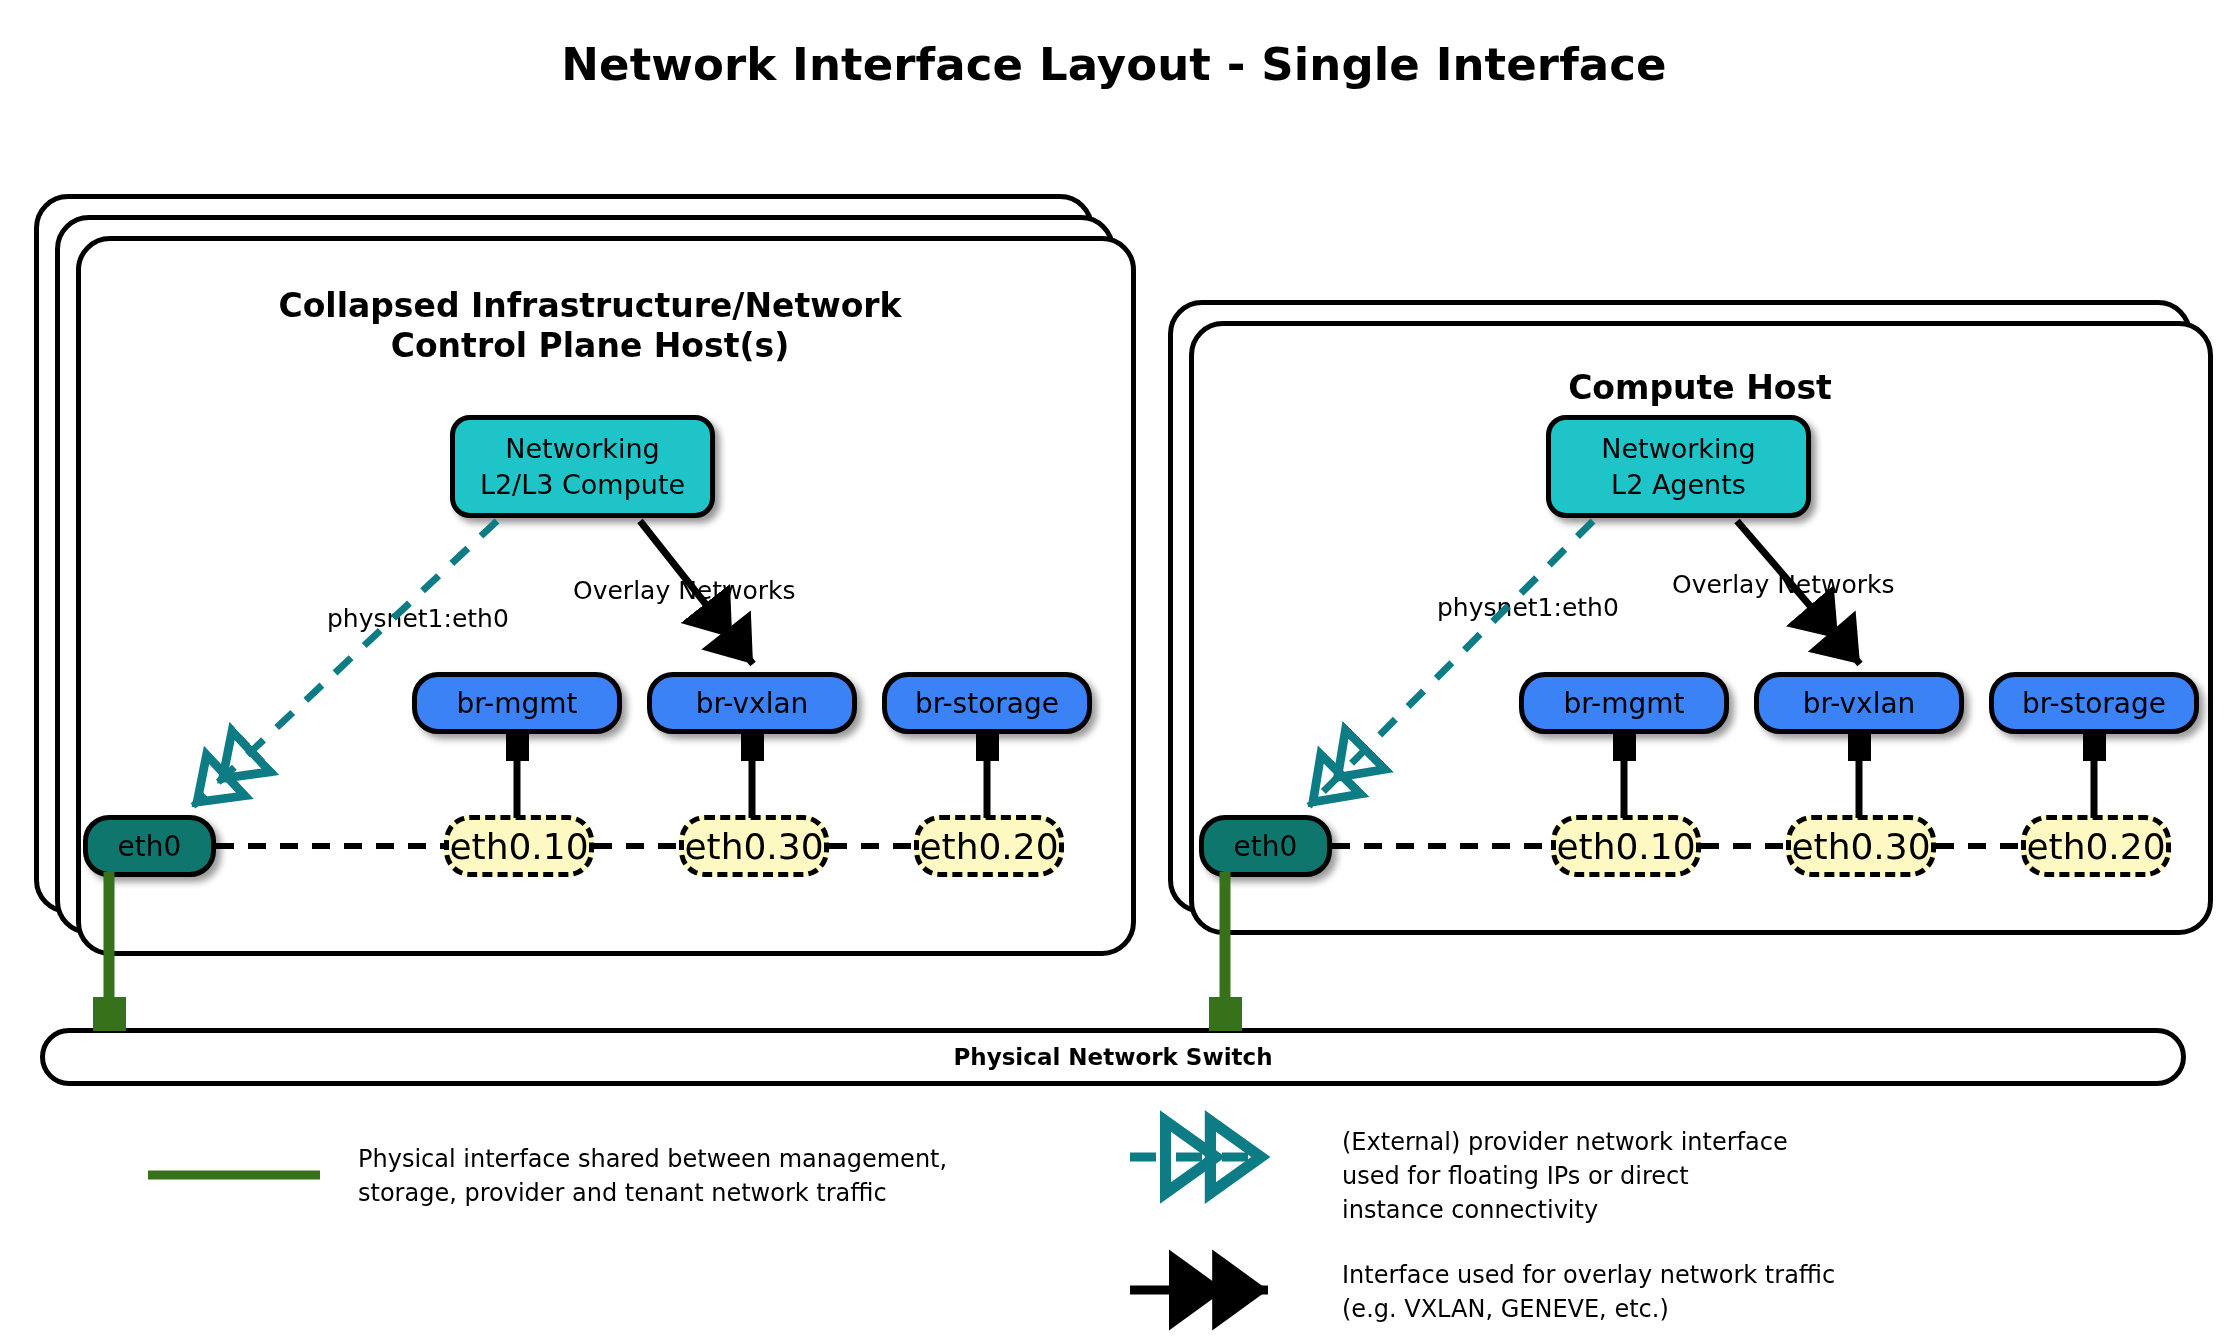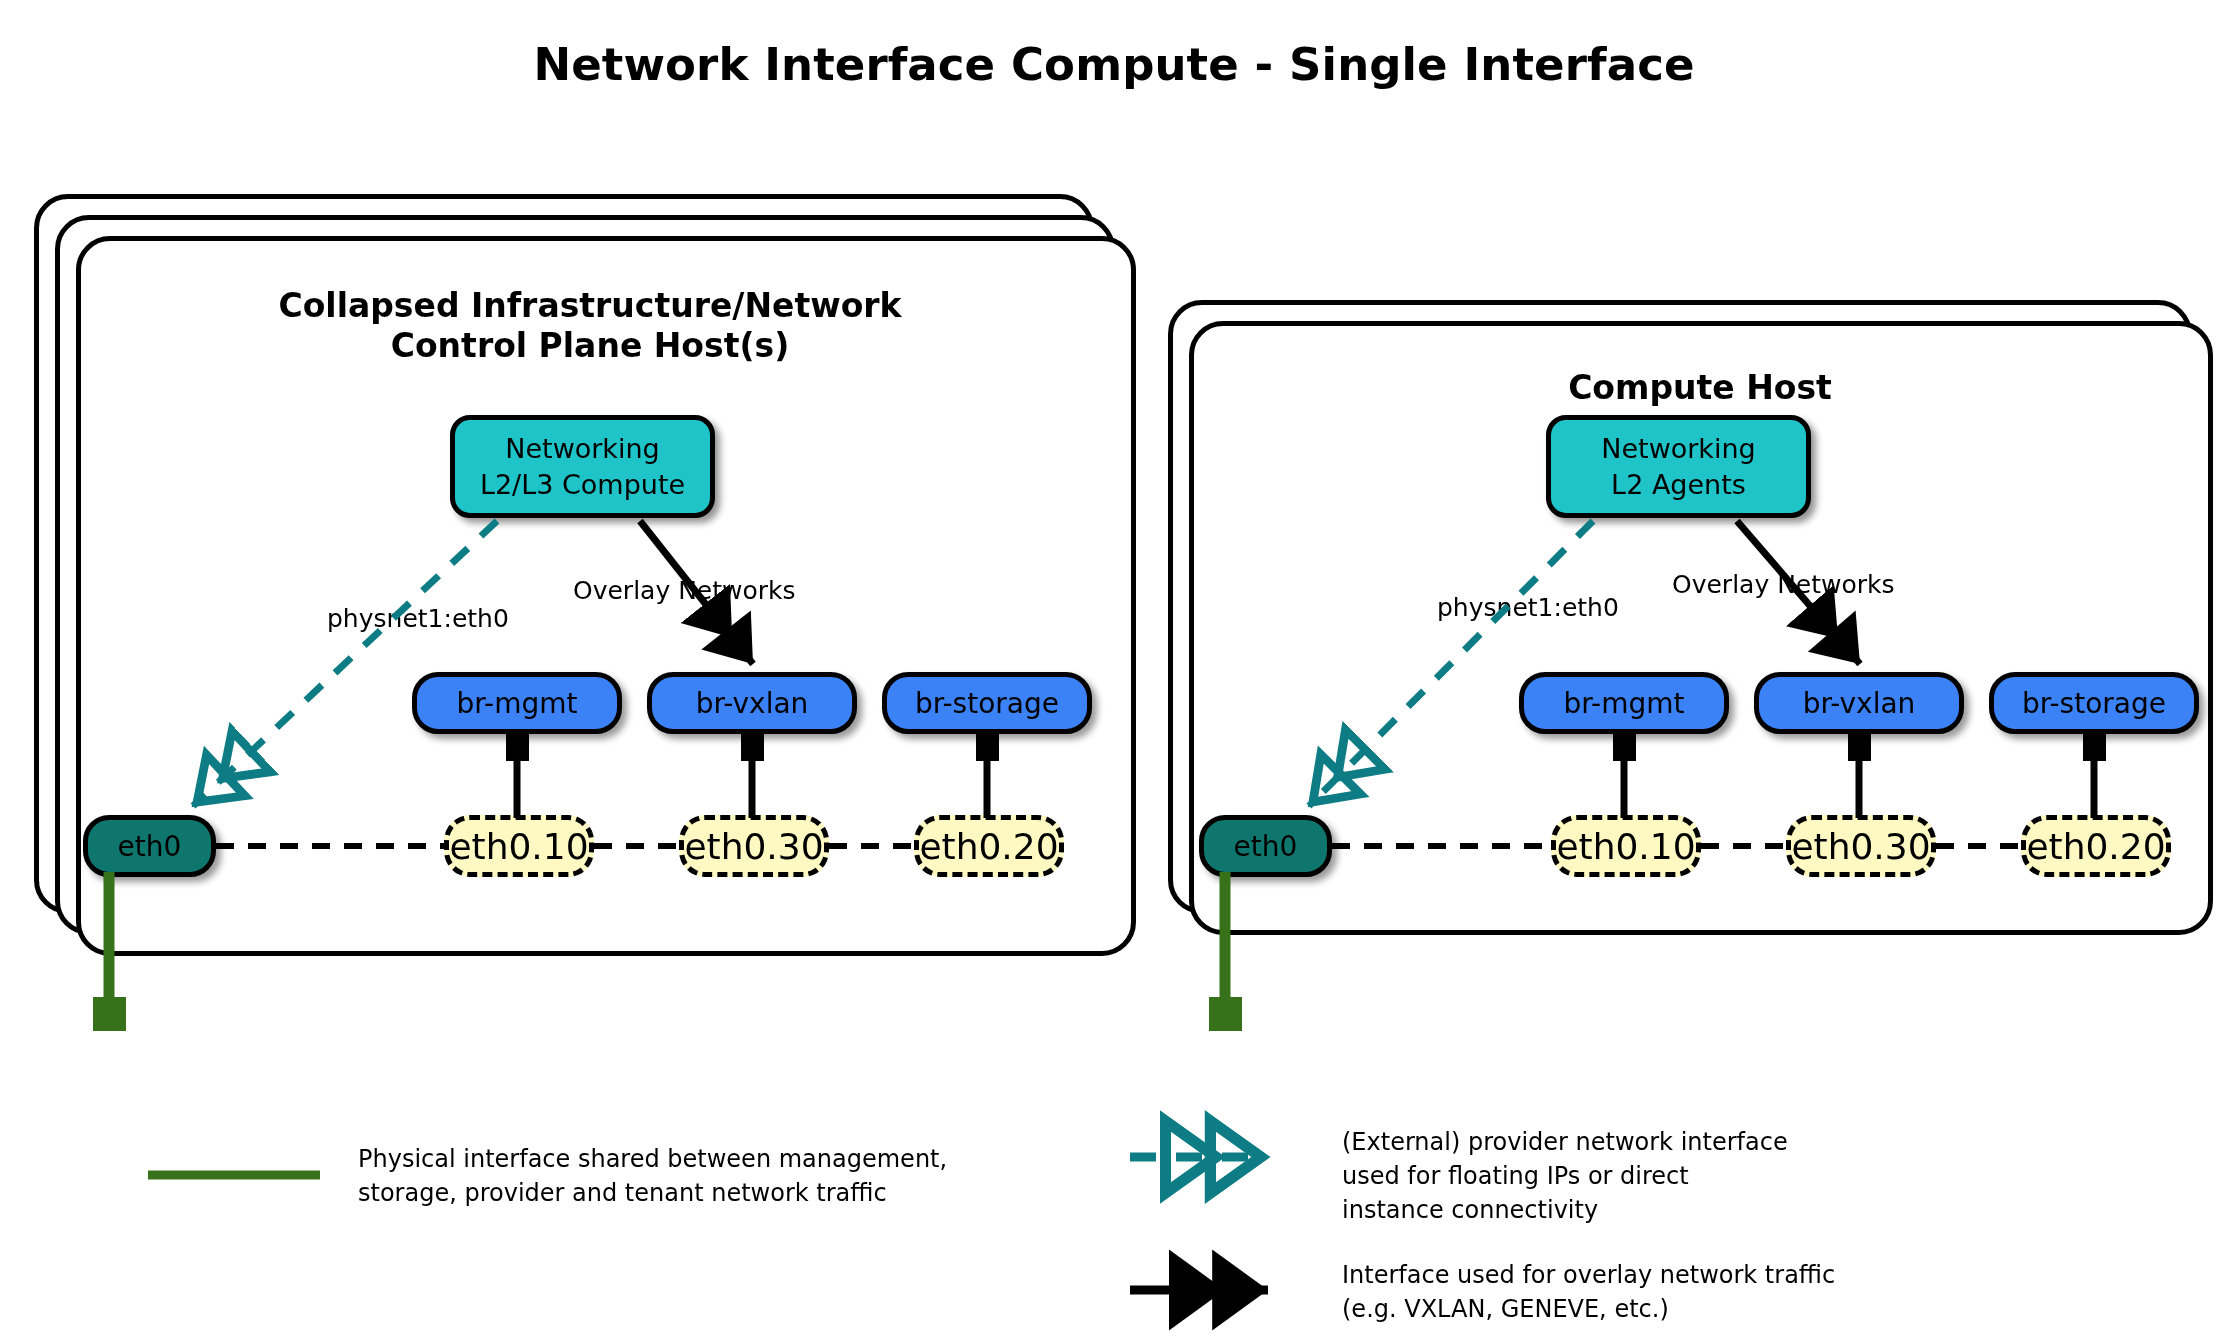--- a/index.html
+++ b/index.html
@@ -157,21 +157,21 @@
     line-height: 1.42;
     color: #000;
     white-space: pre-line;
   }
 </style>
 </head>
 <body>
 
 <div id="diagram-root">
 
-  <div class="page-title">Network Interface Compute - Single Interface</div>
+  <div class="page-title">Network Interface Layout - Single Interface</div>
 
   <div class="host-stack">
     <div class="host-card" style="left:34px;  top:194px; width:1060px; height:720px;"></div>
     <div class="host-card" style="left:55px;  top:215px; width:1060px; height:720px;"></div>
     <div class="host-card" style="left:76px;  top:236px; width:1060px; height:720px;"></div>
   </div>
 
   <div class="host-title" style="left:180px; top:262px; width:820px;margin-top:24px;">Collapsed Infrastructure/Network
 Control Plane Host(s)</div>
 
@@ -211,20 +211,23 @@
   <div class="bridge-node" style="left:1519px; top:672px; width:210px; height:62px;">br-mgmt</div>
   <div class="bridge-node" style="left:1754px; top:672px; width:210px; height:62px;">br-vxlan</div>
   <div class="bridge-node" style="left:1989px; top:672px; width:210px; height:62px;">br-storage</div>
 
   <div class="vlan-node" style="left:1551px; top:815px; width:150px; height:62px;">eth0.10</div>
   <div class="vlan-node" style="left:1786px; top:815px; width:150px; height:62px;">eth0.30</div>
   <div class="vlan-node" style="left:2021px; top:815px; width:150px; height:62px;">eth0.20</div>
 
   <div class="nic-node" style="left:1199px; top:815px; width:133px; height:62px;">eth0</div>
 
+  <div class="switch-bar" style="left:40px; top:1028px; width:2146px; height:58px;">
+    <span>Physical Network Switch</span>
+  </div>
 
   <svg class="svg-layer" viewBox="0 0 2228 1340" xmlns="http://www.w3.org/2000/svg">
     <defs>
       <marker id="arrow-black-double" markerWidth="14" markerHeight="14" refX="11" refY="5.2" orient="auto" markerUnits="strokeWidth">
         <path d="M0,0.7 L6.2,5.2 L0,9.7 Z" fill="#000000"></path>
         <path d="M4.8,0.7 L11,5.2 L4.8,9.7 Z" fill="#000000"></path>
       </marker>
       <marker id="arrow-teal-double-open" markerWidth="15" markerHeight="14" refX="12" refY="5.2" orient="auto" markerUnits="strokeWidth">
         <path d="M0.6,1.2 L6.2,5.2 L0.6,9.2 Z" fill="none" stroke="#0E7C84" stroke-width="1.25"></path>
         <path d="M5.6,1.2 L11.2,5.2 L5.6,9.2 Z" fill="none" stroke="#0E7C84" stroke-width="1.25"></path>

